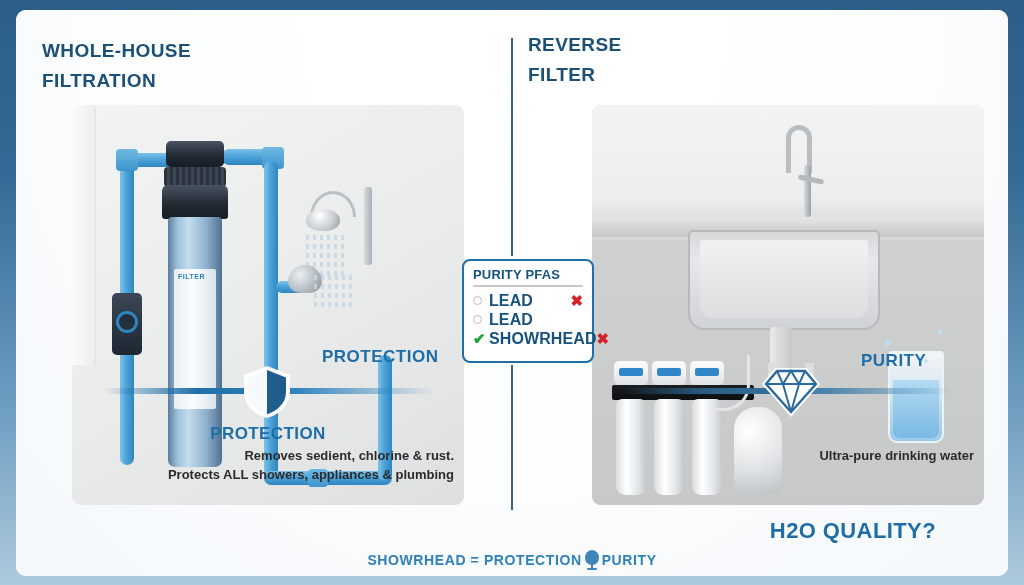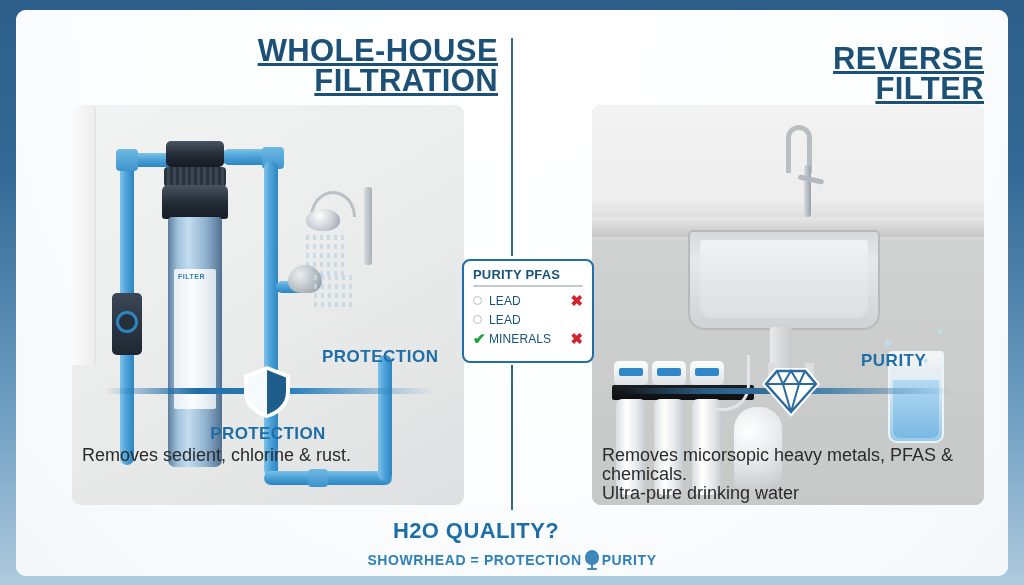--- a/index.html
+++ b/index.html
@@ -26,30 +26,29 @@
   .canvas {
     position: absolute;
     inset: 0;
     background:
       radial-gradient(ellipse at 50% 0%, #ffffff 0%, #fdfefe 45%, #f4f8fb 100%);
   }
 
   
   .col-title {
     position: absolute;
-    text-align: right;
+    text-align: left;
     color: #1d5076;
     font-weight: bold;
-    font-size: 31px;
+    font-size: 19px;
     line-height: 30px;
     letter-spacing: 0.4px;
-    text-decoration: underline;
   }
   #title-left  { left: 26px;  top: 26px; width: 456px; }
-  #title-right { left: 512px; top: 34px; width: 456px; }
+  #title-right { left: 512px; top: 20px; width: 456px; }
   .col-title .l2 { display: block; }
 
   
   .divider {
     position: absolute;
     left: 495px;
     width: 2px;
     background: #35638a;
   }
   #divider-top    { top: 28px;  height: 218px; }
@@ -278,25 +277,25 @@
   .cap-head {
     position: absolute;
     text-align: center;
     color: #1f6ea8;
     font-weight: bold;
     font-size: 17px;
     letter-spacing: 0.4px;
   }
   .cap-body {
     position: absolute;
-    text-align: left;
+    text-align: right;
     color: #2b2b2b;
-    font-size: 18px;
+    font-size: 13px;
     line-height: 19px;
-    font-weight: normal;
+    font-weight: bold;
   }
   #cap-head-left  { left: 66px;  top: 414px; width: 372px; }
   #cap-body-left  { left: 66px;  top: 436px; width: 372px; }
   #cap-body-right { left: 586px; top: 436px; width: 372px; }
   .cap-body .l2 { display: block; }
 
   
   #purity-card {
     position: absolute;
     left: 446px; top: 249px; width: 132px; height: 104px;
@@ -315,28 +314,28 @@
   .meter-row {
     display: flex; align-items: center; height: 19px;
   }
   .meter-mark { width: 16px; flex: 0 0 16px; display: flex; align-items: center; }
   .dot-empty {
     width: 9px; height: 9px; border: 1.6px solid #b9bfc4; border-radius: 50%;
     display: inline-block;
   }
   .check { color: #18a436; font-size: 15px; font-weight: bold; line-height: 1; }
   .meter-label {
-    flex: 1; color: #17527c; font-weight: normal; font-size: 12px; letter-spacing: 0.1px;
+    flex: 1; color: #17527c; font-weight: bold; font-size: 16px; letter-spacing: 0.1px;
   }
   .meter-x { width: 16px; text-align: right; color: #d5232b; font-size: 15px; font-weight: bold; line-height: 1; }
 
   
   #footer-title {
     position: absolute; left: 0; top: 508px; width: 920px;
-    text-align: center; color: #1f6ea8; font-weight: bold; font-size: 22px;
+    text-align: right; color: #1f6ea8; font-weight: bold; font-size: 22px;
     letter-spacing: 0.4px;
   }
   #footer-row {
     position: absolute; left: 0; top: 540px; width: 992px;
     display: flex; align-items: center; justify-content: center; gap: 3px;
     color: #2f80b8; font-weight: bold; font-size: 14px; letter-spacing: 0.6px;
   }
   .drop-icon {
     display: inline-block; width: 14px; height: 20px; position: relative;
   }
@@ -464,23 +463,23 @@
       <svg width="62" height="60" viewBox="0 0 62 60">
         <path d="M15 6 H47 L60 22 L31 55 L2 22 Z" fill="#ffffff"></path>
         <path d="M17 9 H45 L56 22 L31 50 L6 22 Z" fill="none" stroke="#2a6a9c" stroke-width="2.4"></path>
         <path d="M6 22 H56 M17 9 L23 22 L31 50 M45 9 L39 22 L31 50 M23 22 L31 9 L39 22" fill="none" stroke="#2a6a9c" stroke-width="2"></path>
       </svg>
     </div>
 
     <div class="cap-head" id="cap-head-left">PROTECTION</div>
     <div class="cap-body" id="cap-body-left">
       <span>Removes sedient, chlorine &amp; rust.</span>
+      <span class="l2">Protects ALL showers, appliances &amp; plumbing</span>
     </div>
     <div class="cap-body" id="cap-body-right">
-      <span>Removes micorsopic heavy metals, PFAS &amp; chemicals.</span>
       <span class="l2">Ultra-pure drinking water</span>
     </div>
 
     <div id="purity-card">
       <div id="purity-title">PURITY PFAS</div>
       <div id="purity-sep"></div>
 
       <div class="meter-row">
         <span class="meter-mark">
             <i class="dot-empty"></i>
@@ -492,21 +491,21 @@
       <div class="meter-row">
         <span class="meter-mark">
             <i class="dot-empty"></i>
           </span>
         <span class="meter-label">LEAD</span>
         <span class="meter-x"></span>
       </div>
 
       <div class="meter-row">
         <span class="meter-mark check">✔</span>
-        <span class="meter-label">MINERALS</span>
+        <span class="meter-label">SHOWRHEAD</span>
         <span class="meter-x">✖</span>
       </div>
     </div>
 
     <div id="footer-title">H2O QUALITY?</div>
     <div id="footer-row">
       <span>SHOWRHEAD = PROTECTION</span>
       <span class="drop-icon">
         <i class="bulb"></i>
           <i class="stem"></i>

